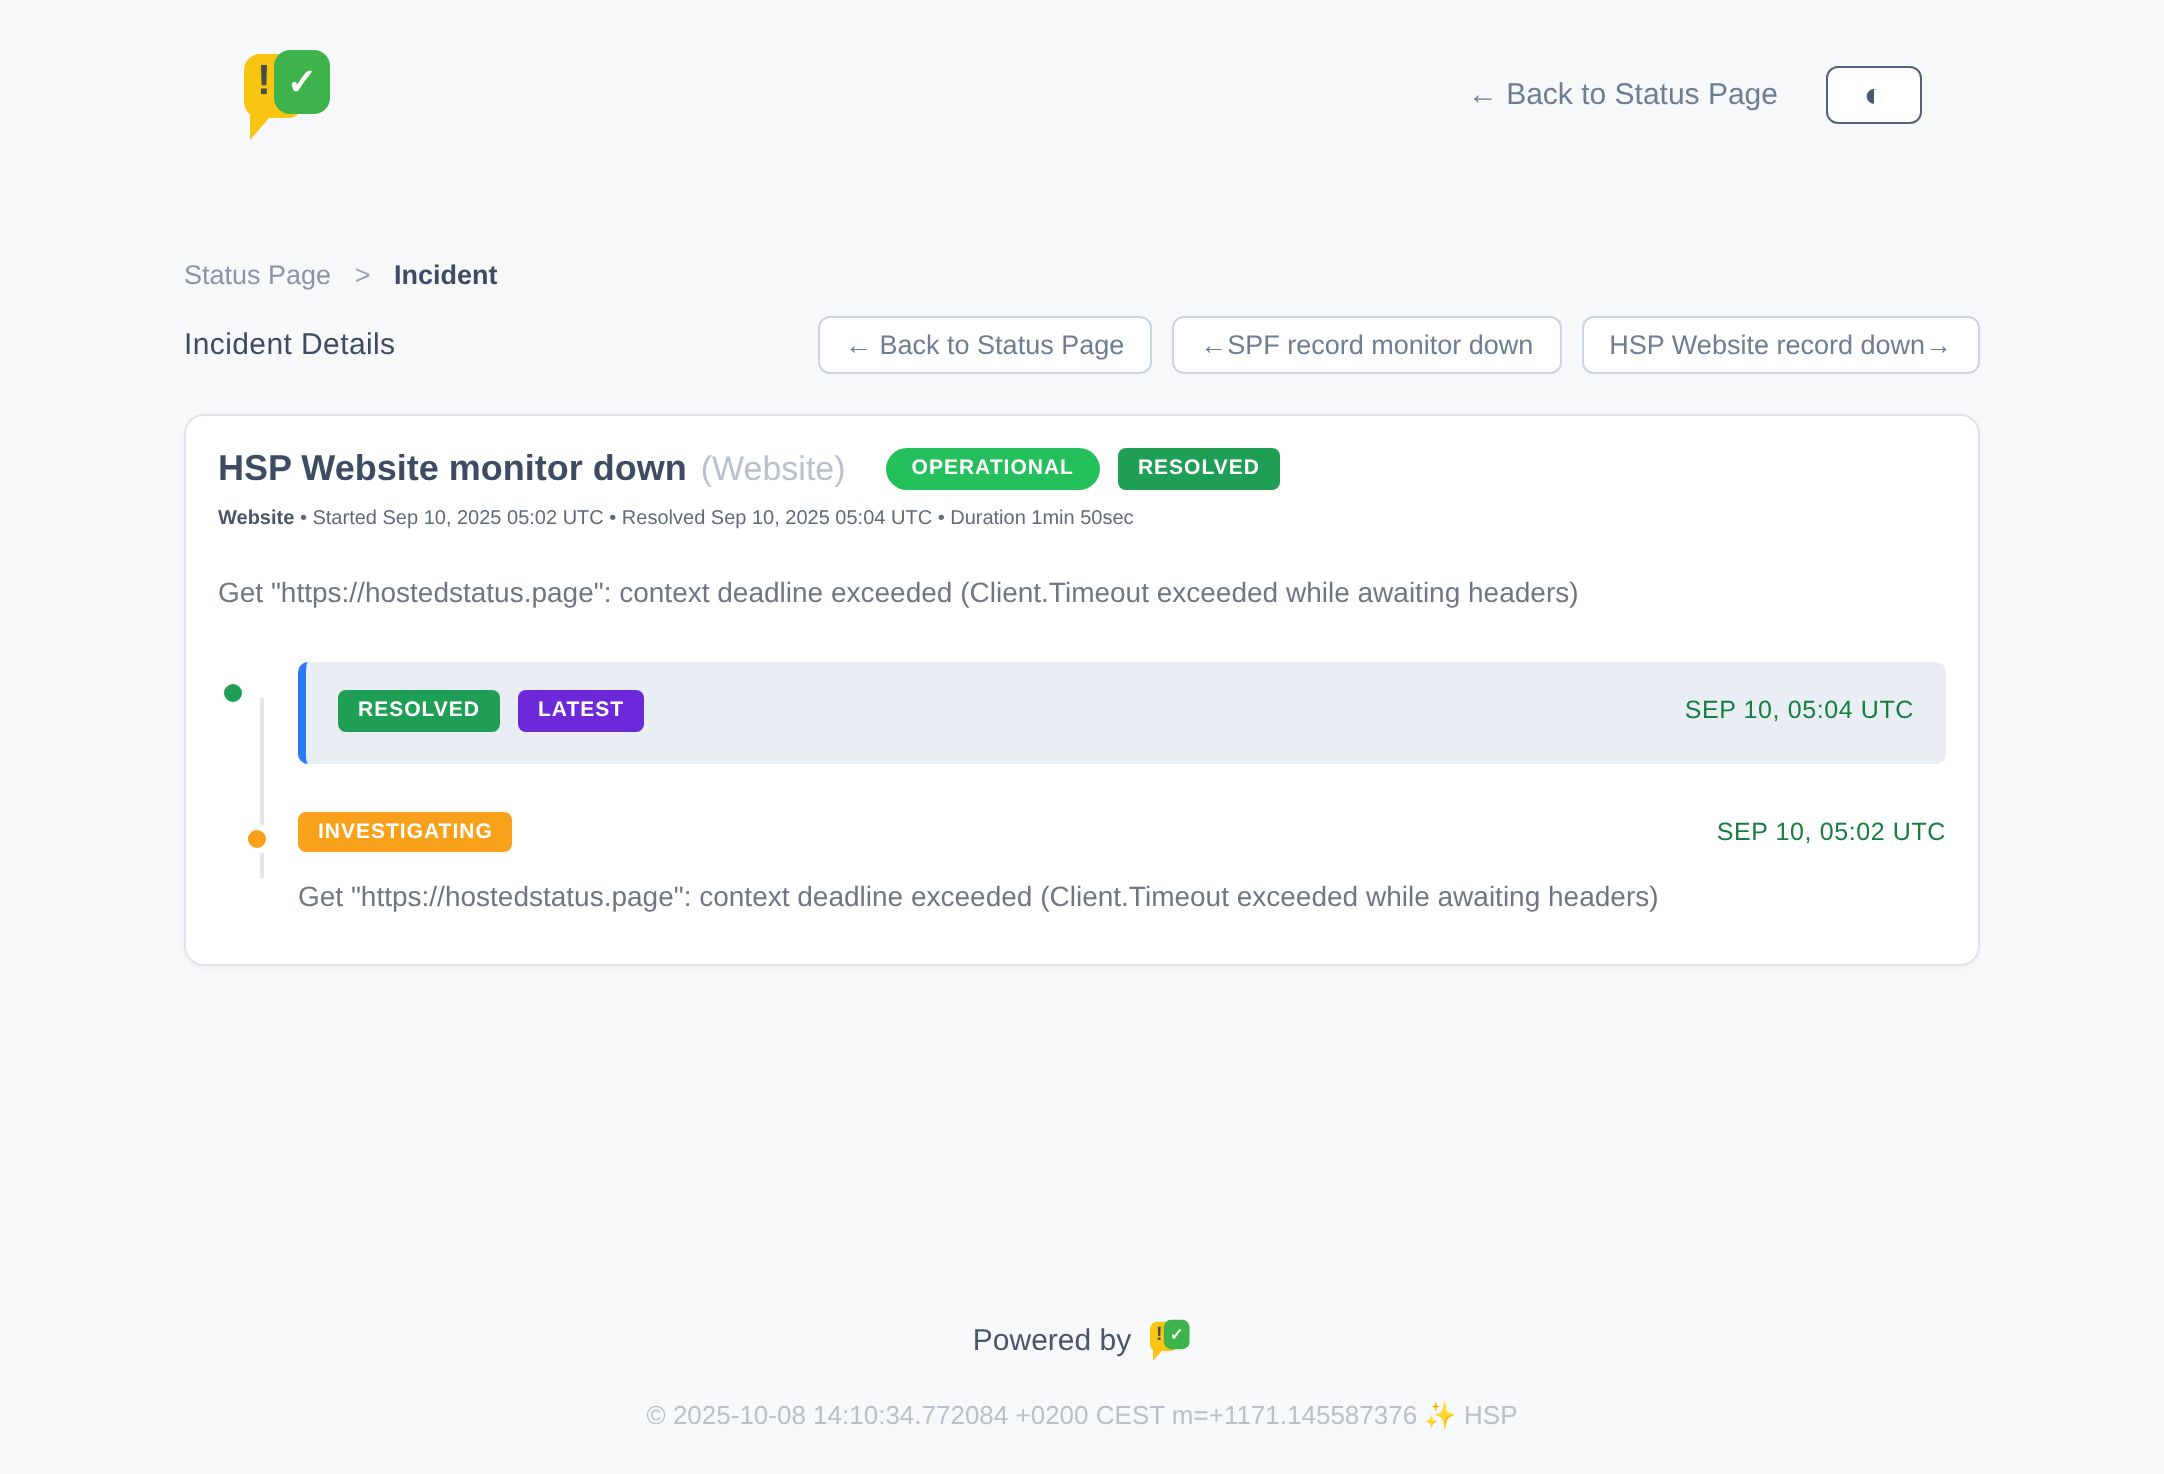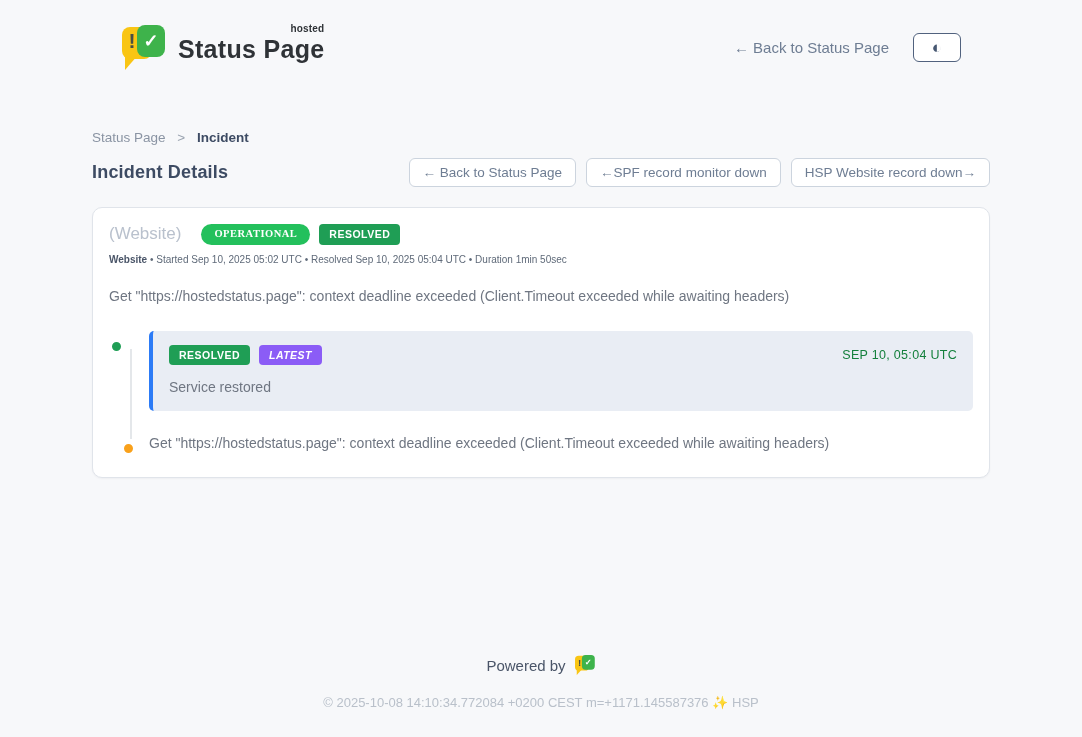--- a/index.html
+++ b/index.html
@@ -58,21 +58,21 @@
 
   
   main { width: 898px; margin: 54px auto 0; }
 
   .breadcrumb { font-size: 13.5px; color: #8a94a3; }
   .breadcrumb .crumb-link { color: #8a94a3; text-decoration: none; cursor: pointer; }
   .breadcrumb .crumb-sep { margin: 0 8px; color: #9aa3b0; }
   .breadcrumb .crumb-current { color: #3d4b63; font-weight: 700; }
 
   .title-row { display: flex; justify-content: space-between; align-items: center; margin-top: 13px; }
-  .page-title { font-size: 18px; font-weight: 700; color: #3d4b63; letter-spacing: .2px; }
+  .page-title { font-size: 15px; font-weight: 400; color: #3d4b63; letter-spacing: .2px; }
   .nav-buttons { display: flex; gap: 10px; }
   .nav-btn {
     background: #fff; border: 1px solid #ccd4de; border-radius: 6px;
     color: #6e7d93; font-size: 13.5px; font-family: inherit;
     padding: 6px 13px; cursor: pointer; white-space: nowrap;
   }
 
   
   .card {
     margin-top: 20px; background: #fff;
@@ -139,24 +139,20 @@
   <div class="header-inner">
     <a class="logo">
       <span class="logo-mark">
         <span class="lg-yellow"></span>
         <span class="lg-tail"></span>
         <span class="lg-excl">!</span>
         <span class="lg-green">
             <span class="lg-check">✓</span>
           </span>
       </span>
-      <span class="logo-text-wrap">
-        <span class="logo-hosted">hosted</span>
-        <span class="logo-text">Status Page</span>
-      </span>
     </a>
     <div class="header-right">
       <a class="back-link">← Back to Status Page</a>
       <button class="theme-toggle">
         <span class="half-circle-icon">◐</span>
       </button>
     </div>
   </div>
 </header>
 
@@ -171,50 +167,56 @@
     <h1 class="page-title">Incident Details</h1>
     <div class="nav-buttons">
       <button class="nav-btn">← Back to Status Page</button>
       <button class="nav-btn">←SPF record monitor down</button>
       <button class="nav-btn">HSP Website record down→</button>
     </div>
   </div>
 
   <section class="card">
     <div class="card-title-row">
+      <h2 class="incident-title">HSP Website monitor down</h2>
       <span class="incident-scope">(Website)</span>
       <span class="title-badges">
-        <span class="badge pill" style="background-color: rgb(35, 192, 92); font-family: Liberation Serif, serif;">OPERATIONAL</span>
+        <span class="badge pill" style="background-color: rgb(35, 192, 92);">OPERATIONAL</span>
         <span class="badge" style="background-color: rgb(31, 158, 85);">RESOLVED</span>
       </span>
     </div>
 
     <p class="meta-line">
       <span class="meta-component">Website</span><span> • Started Sep 10, 2025 05:02 UTC • Resolved Sep 10, 2025 05:04 UTC • Duration 1min 50sec</span>
     </p>
 
     <p class="incident-description">Get "https://hostedstatus.page": context deadline exceeded (Client.Timeout exceeded while awaiting headers)</p>
 
     <div class="timeline">
       <div class="timeline-rail"></div>
 
       <div class="tl-entry highlight">
         <span class="tl-dot" style="background-color: rgb(31, 158, 85);"></span>
         <div class="tl-head">
           <span class="tl-badges">
             <span class="badge" style="background-color: rgb(31, 158, 85);">RESOLVED</span>
-            <span class="badge" style="background-color: #8b5cf6; font-style: italic;">LATEST</span>
+            <span class="badge" style="background-color: #6d28d9;">LATEST</span>
           </span>
           <span class="tl-time">SEP 10, 05:04 UTC</span>
         </div>
-        <p class="tl-message">Service restored</p>
       </div>
 
       <div class="tl-entry plain">
         <span class="tl-dot" style="background-color: rgb(249, 161, 27);"></span>
+        <div class="tl-head">
+          <span class="tl-badges">
+            <span class="badge" style="background-color: rgb(249, 161, 27);">INVESTIGATING</span>
+          </span>
+          <span class="tl-time">SEP 10, 05:02 UTC</span>
+        </div>
         <p class="tl-message">Get "https://hostedstatus.page": context deadline exceeded (Client.Timeout exceeded while awaiting headers)</p>
       </div>
     </div>
   </section>
 </main>
 
 <footer>
   <div class="powered-row">
     <a class="powered-link">
       <span>Powered by</span>

